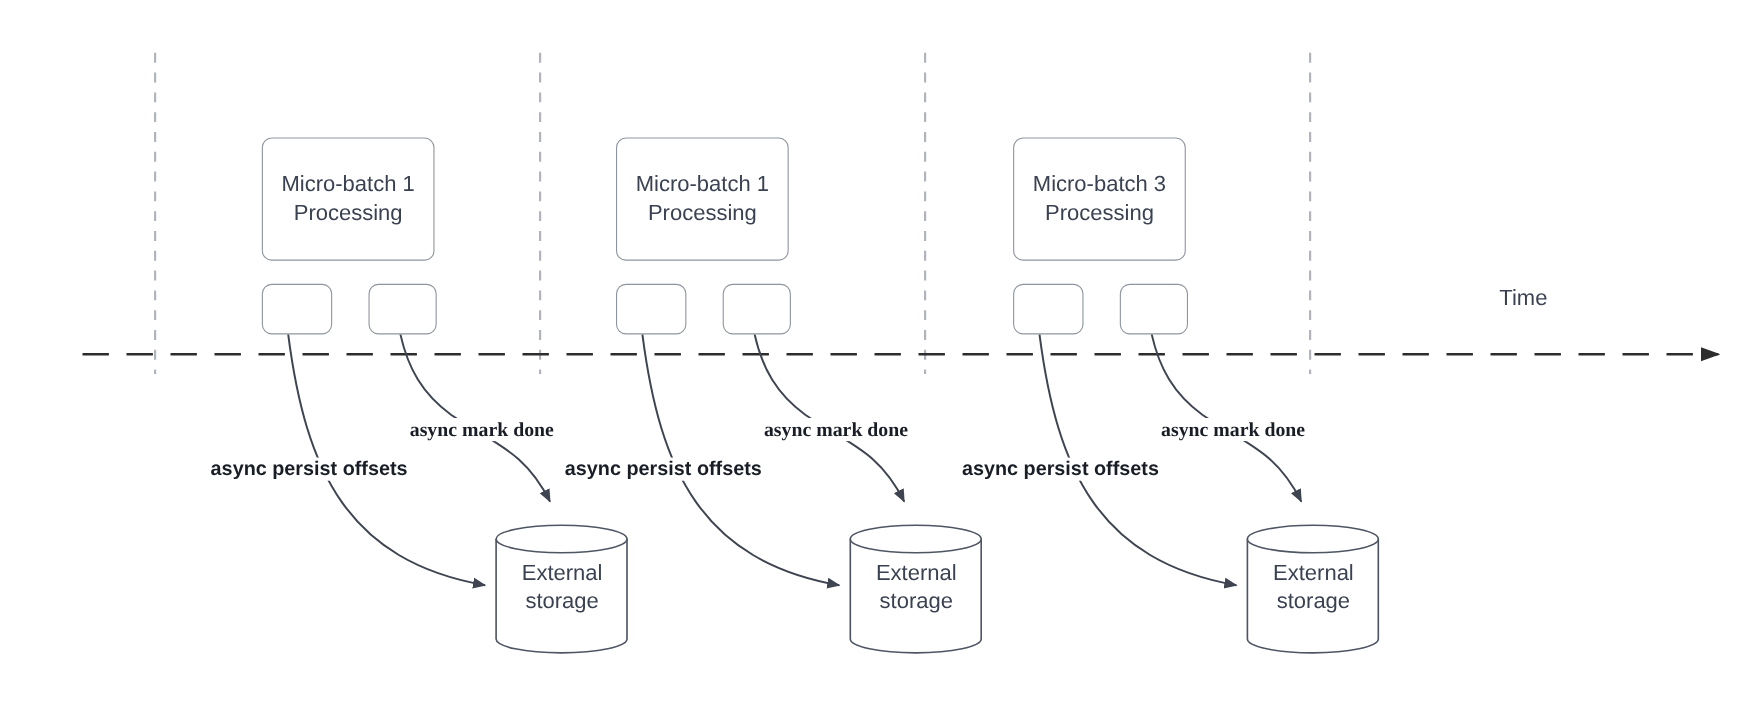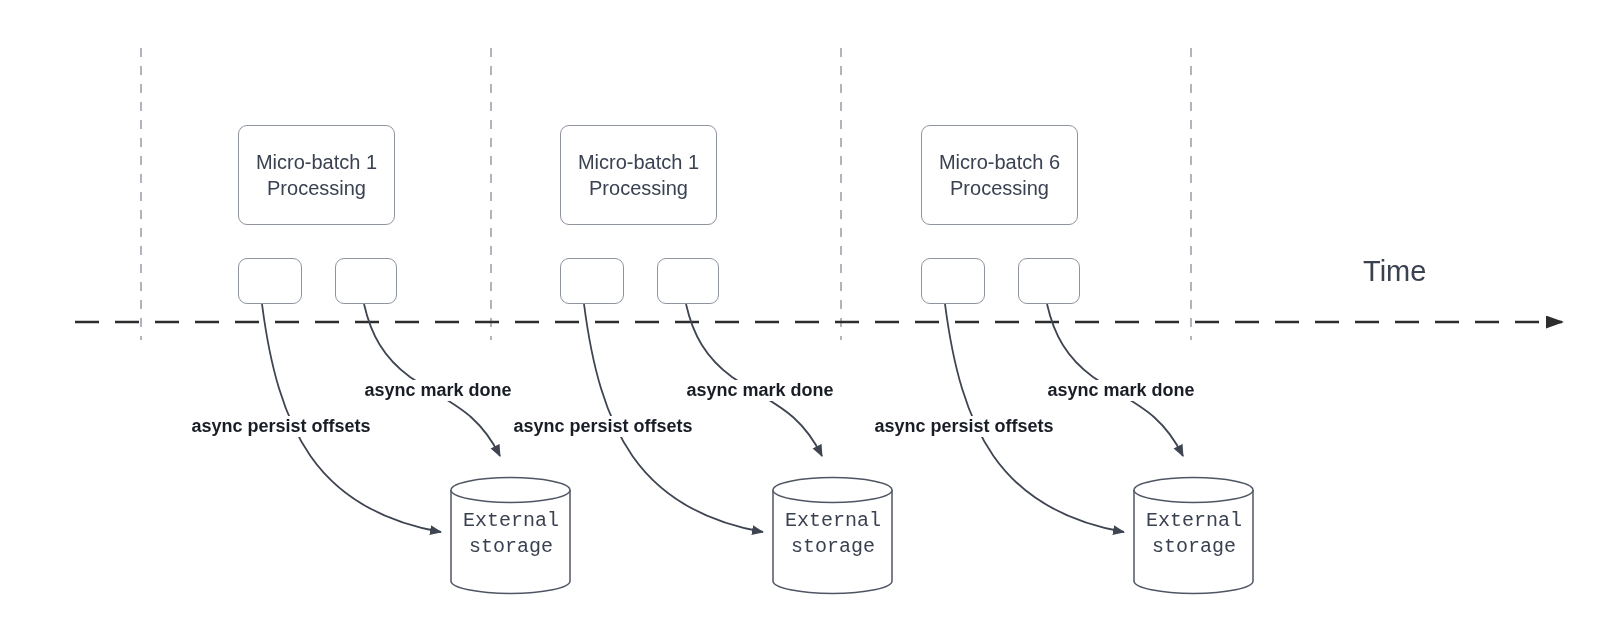--- a/index.html
+++ b/index.html
@@ -6,40 +6,40 @@
             font-family:"Liberation Sans", sans-serif;}
   .canvas{position:relative;width:1600px;height:642px;background:#fff;}
   svg.layer{position:absolute;left:0;top:0;}
 
   
   .bwrap{position:absolute;top:0;width:0;height:0;overflow:visible;}
   .bwrap.b1{left:0;}
   .bwrap.b2{left:322px;}
   .bwrap.b3{left:683px;}
 
-  .mb-box{position:absolute;left:238px;top:125px;width:157px;height:100px;
+  .mb-box{position:absolute;left:238px;top:125px;width:157px;height:112px;
           box-sizing:border-box;border:1.4px solid #8f959e;border-radius:9px;
           background:#fff;display:flex;align-items:center;justify-content:center;}
   .mb-box .txt{width:142px;text-align:center;font-size:20px;line-height:26px;color:#3a4150;}
 
   .sbox{position:absolute;top:258px;height:46px;box-sizing:border-box;
         border:1.4px solid #8f959e;border-radius:9px;background:#fff;}
   .sbox.a{left:238px;width:64px;}
   .sbox.b{left:335px;width:62px;}
 
   .lbl{position:absolute;transform:translateX(-50%);white-space:nowrap;
        font-size:18px;font-weight:bold;line-height:21px;color:#191d26;
        background:#fff;padding:0 2px;}
   .lbl.persist{left:281px;top:416px;}
-  .lbl.done{left:438px;top:380px;}
+  .lbl.done{left:438px;top:380px;font-family:Liberation Serif, serif;}
 
   .storage-txt{position:absolute;left:511px;top:508px;transform:translateX(-50%);
-               width:112px;text-align:center;font-size:20px;line-height:26px;color:#3a4150;font-family:Liberation Mono, monospace;}
+               width:112px;text-align:center;font-size:20px;line-height:26px;color:#3a4150;}
 
-  .time-lbl{position:absolute;left:1363px;top:258px;font-size:29px;line-height:26px;color:#3a4150;}
+  .time-lbl{position:absolute;left:1363px;top:258px;font-size:20px;line-height:26px;color:#3a4150;}
 </style>
 </head>
 <body>
 
 <div class="canvas">
 
   <svg class="layer" width="1600" height="642" viewBox="0 0 1600 642">
     <defs>
       <marker id="arr" markerUnits="userSpaceOnUse" markerWidth="16" markerHeight="14" refX="11" refY="5" orient="auto">
         <path d="M0,0 L12,5 L0,10 Z" fill="#3e4551"></path>
@@ -97,21 +97,21 @@
     </div>
     <div class="sbox a"></div>
     <div class="sbox b"></div>
     <div class="lbl persist">async persist offsets</div>
     <div class="lbl done">async mark done</div>
     <div class="storage-txt">External storage</div>
   </div>
 
   <div class="bwrap b3">
     <div class="mb-box">
-      <span class="txt">Micro-batch 6 Processing</span>
+      <span class="txt">Micro-batch 3 Processing</span>
     </div>
     <div class="sbox a"></div>
     <div class="sbox b"></div>
     <div class="lbl persist">async persist offsets</div>
     <div class="lbl done">async mark done</div>
     <div class="storage-txt">External storage</div>
   </div>
 
   <div class="time-lbl">Time</div>
 </div>

